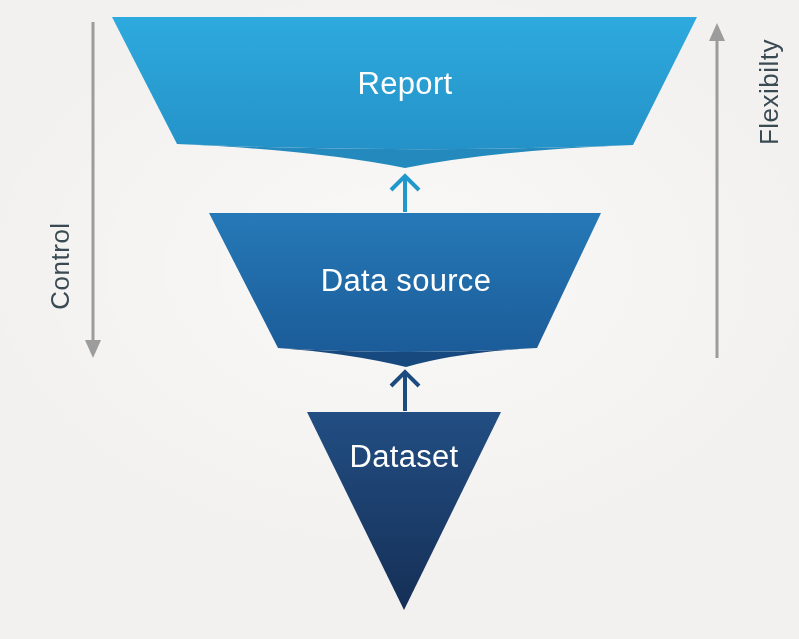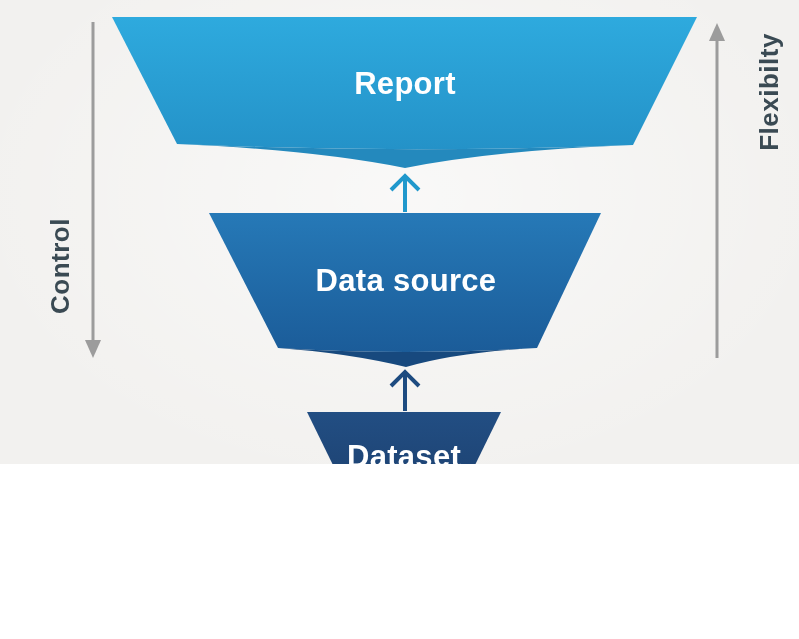--- a/index.html
+++ b/index.html
@@ -3,26 +3,25 @@
 <meta charset="utf-8">
 <style>
   html, body {
     margin: 0;
     padding: 0;
     font-family: "Liberation Sans", sans-serif;
   }
   #app {
     position: relative;
     width: 799px;
-    height: 464px;
+    height: 639px;
     background:
       radial-gradient(ellipse 620px 420px at 50% 42%, rgba(255,255,255,0.55), rgba(255,255,255,0) 70%),
       #f2f1ef;
     overflow: hidden;
-    font-weight: bold;
   }
   #funnel-svg {
     position: absolute;
     left: 0;
     top: 0;
   }
   .level-label {
     position: absolute;
     transform: translate(-50%, -50%);
     color: #ffffff;

